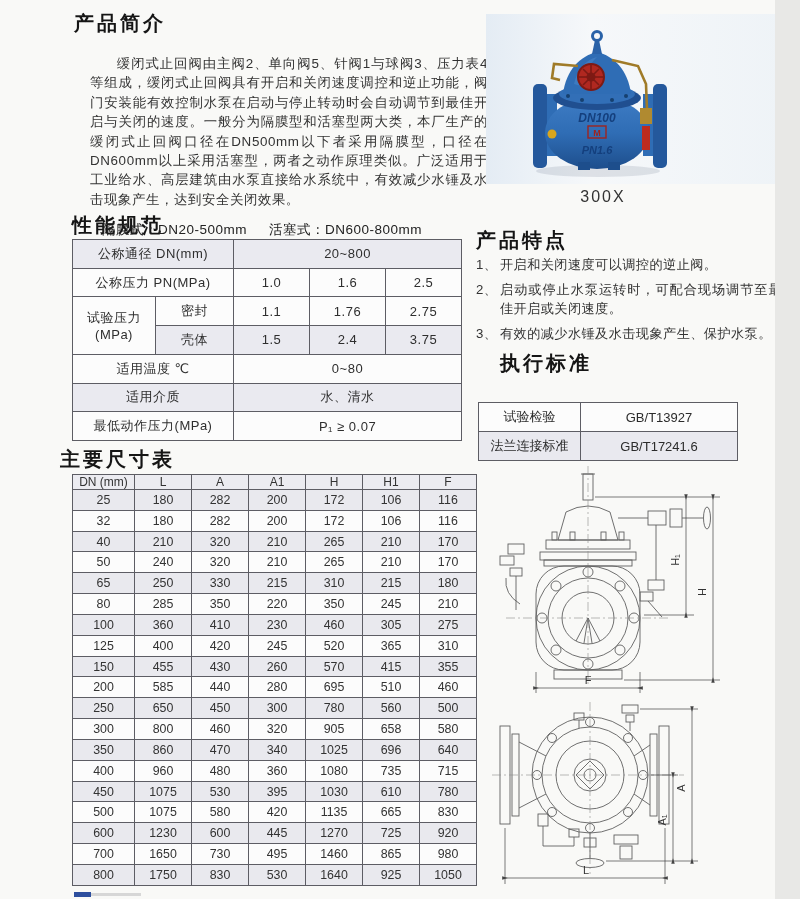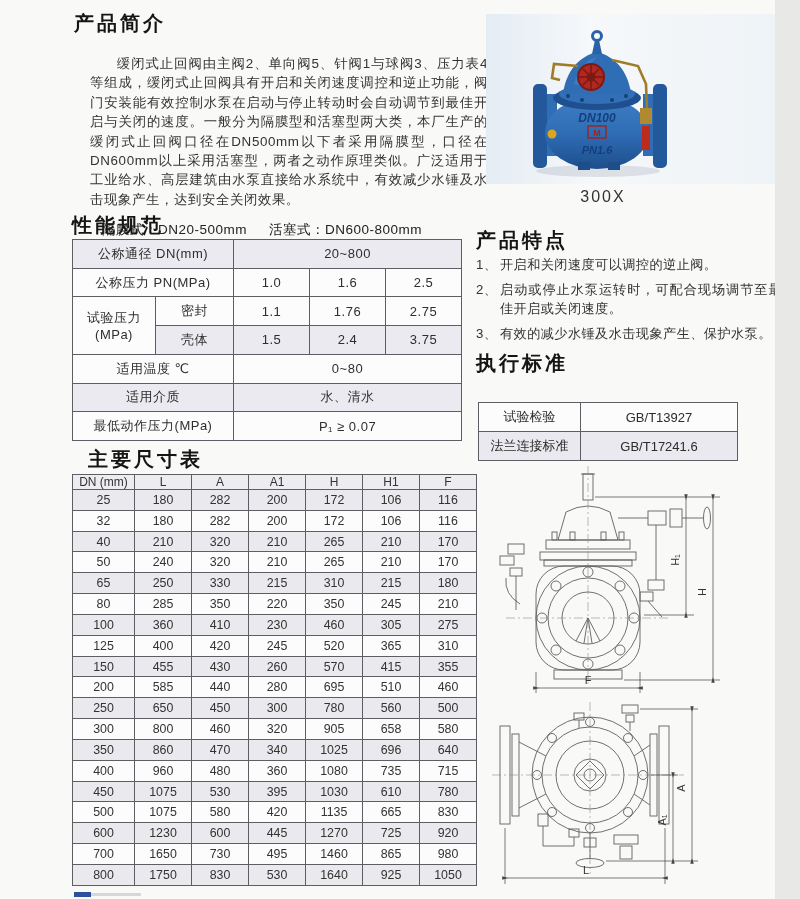--- a/index.html
+++ b/index.html
@@ -177,39 +177,39 @@
       <li>
         <span class="fnum">2、</span>
         <span class="ftext">启动或停止水泵运转时，可配合现场调节至最佳开启或关闭速度。</span>
       </li>
       <li>
         <span class="fnum">3、</span>
         <span class="ftext">有效的减少水锤及水击现象产生、保护水泵。</span>
       </li>
     </ul>
 
-  <h2 class="sec abs" style="left:476px;top:350px;">执行标准</h2>
+  <h2 class="sec abs" style="left:500px;top:350px;">执行标准</h2>
   <table class="standards-table abs" style="left:478px;top:378px;margin-top:24px;">
     <colgroup>
         <col style="width:102px">
         <col style="width:157px">
       </colgroup>
     <tbody>
         <tr>
           <td>试验检验</td>
           <td>GB/T13927</td>
         </tr>
         <tr class="alt">
           <td>法兰连接标准</td>
           <td>GB/T17241.6</td>
         </tr>
       </tbody>
   </table>
 
-  <h2 class="sec abs" style="left:88px;top:446px;">主要尺寸表</h2>
+  <h2 class="sec abs" style="left:60px;top:446px;">主要尺寸表</h2>
   <table class="dims-table abs" style="left:72px;top:474px;">
     <colgroup>
         <col style="width:62px">
         <col style="width:57px">
         <col style="width:57px">
         <col style="width:57px">
         <col style="width:57px">
         <col style="width:57px">
         <col style="width:57px">
       </colgroup>

